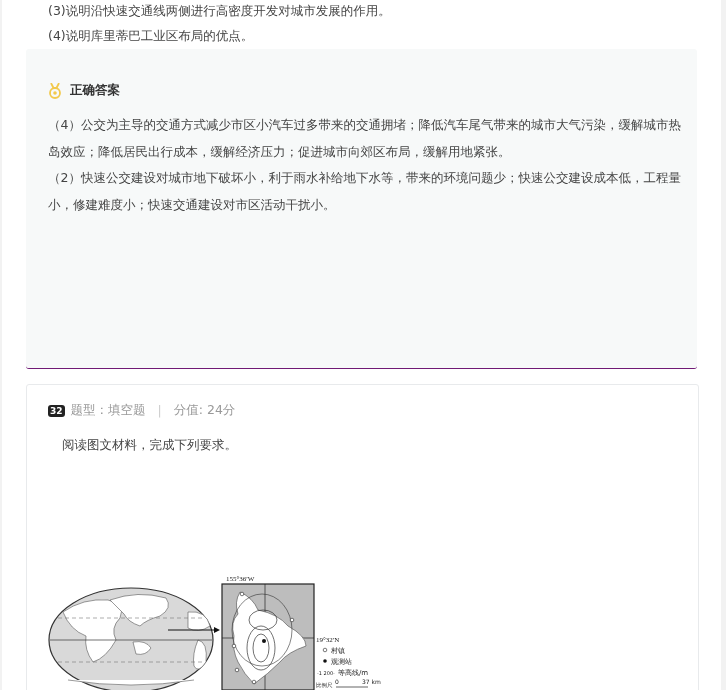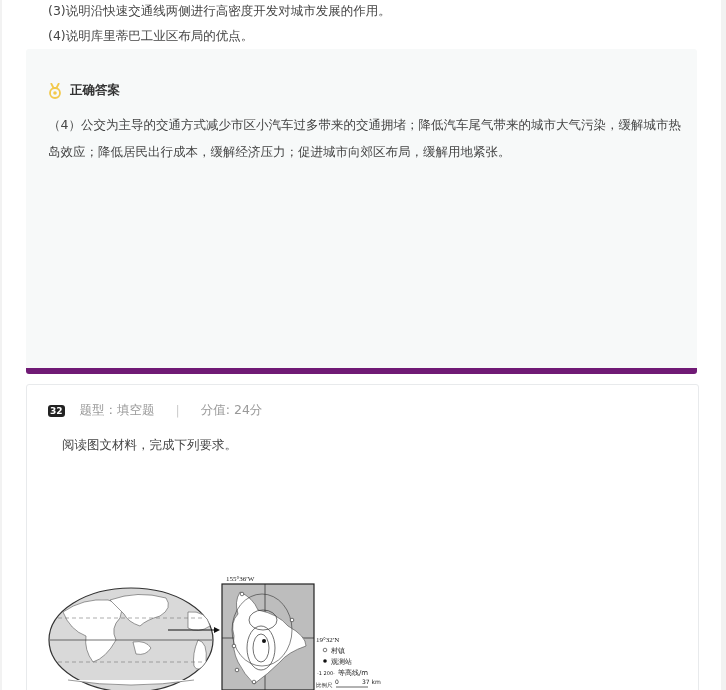--- a/index.html
+++ b/index.html
@@ -10,32 +10,32 @@
     color: #333;
     position: relative;
   }
   .page-edge-left { position: absolute; left: 0; top: 0; width: 2px; height: 690px; background: #f2f2f2; }
   .page-edge-right { position: absolute; right: 0; top: 0; width: 5px; height: 690px; background: #f2f2f2; }
   .question-tail { position: absolute; left: 48px; top: 0; width: 640px; }
   .question-tail p { margin: 0; font-size: 12.5px; line-height: 25px; color: #444; }
   .answer-panel {
     position: absolute; left: 26px; top: 49px; width: 671px; height: 319px;
     background: #f7f9f9; border-radius: 3px;
-    border-bottom: 6px solid #701a75;
+    border-bottom: 1px solid #701a75;
   }
   .answer-header { position: absolute; left: 22px; top: 33px; display: flex; align-items: center; }
   .medal-icon { width: 14px; height: 16px; margin-right: 8px; }
   .answer-title { font-size: 12.5px; font-weight: bold; color: #333; }
   .answer-body { position: absolute; left: 22px; top: 63px; width: 636px; }
   .answer-body p { margin: 0; font-size: 12.5px; line-height: 26.5px; color: #444; }
   .q-card {
     position: absolute; left: 26px; top: 384px; width: 671px; height: 320px;
     background: #fff; border: 1px solid #e8eaec; border-radius: 3px;
   }
-  .q-meta { position: absolute; left: 21px; top: 17px; display: flex; align-items: center; font-size: 12.5px; color: #999; gap: 9px; }
+  .q-meta { position: absolute; left: 21px; top: 17px; display: flex; align-items: center; font-size: 12.5px; color: #999; }
   .q-num-badge {
     display: inline-block; background: #222; color: #fff; font-size: 9px; font-weight: bold;
     border-radius: 3px; padding: 0 2px; height: 12px; line-height: 12px; margin-right: 6px;
   }
   .q-sep { margin: 0 12px; color: #ccc; }
   .q-body { position: absolute; left: 21px; top: 47px; width: 634px; margin-left: 14px; }
   .q-body p { margin: 0; font-size: 12.5px; line-height: 25.5px; color: #444; }
   .figure { position: absolute; left: 21px; top: 185px; width: 350px; height: 125px; }
 </style>
 </head>
@@ -53,20 +53,21 @@
   <div class="answer-header">
     <svg class="medal-icon" viewBox="0 0 14 16">
       <path d="M3 0 L5.5 5 L8.5 5 L11 0" fill="none" stroke="#f2c94c" stroke-width="1.8"></path>
       <circle cx="7" cy="10" r="5" fill="none" stroke="#f2c94c" stroke-width="1.8"></circle>
       <circle cx="7" cy="10" r="1.8" fill="#f2c94c"></circle>
     </svg>
     <span class="answer-title">正确答案</span>
   </div>
   <div class="answer-body">
     <p>（4）公交为主导的交通方式减少市区小汽车过多带来的交通拥堵；降低汽车尾气带来的城市大气污染，缓解城市热岛效应；降低居民出行成本，缓解经济压力；促进城市向郊区布局，缓解用地紧张。</p>
+    <p>（2）快速公交建设对城市地下破坏小，利于雨水补给地下水等，带来的环境问题少；快速公交建设成本低，工程量小，修建难度小；快速交通建设对市区活动干扰小。</p>
   </div>
 </div>
 
 <div class="q-card">
   <div class="q-meta">
     <span class="q-num-badge">32</span>
     <span>题型：填空题</span>
     <span class="q-sep">|</span>
     <span>分值: 24分</span>
   </div>

